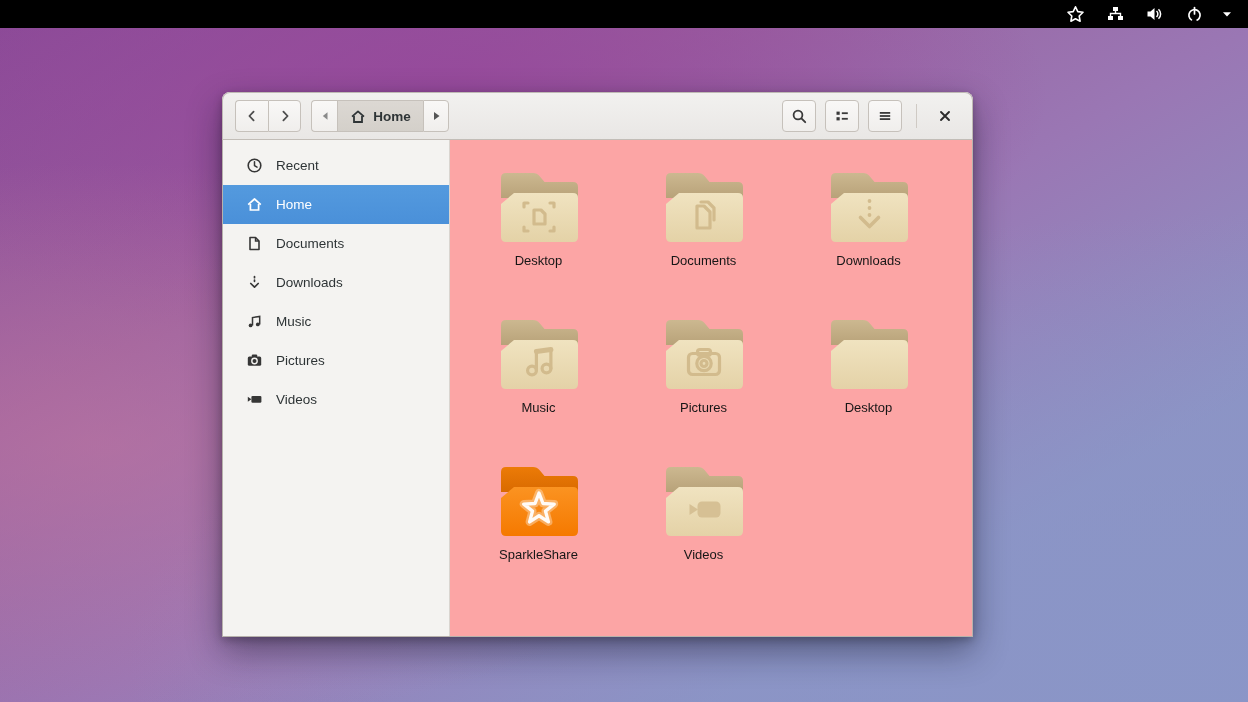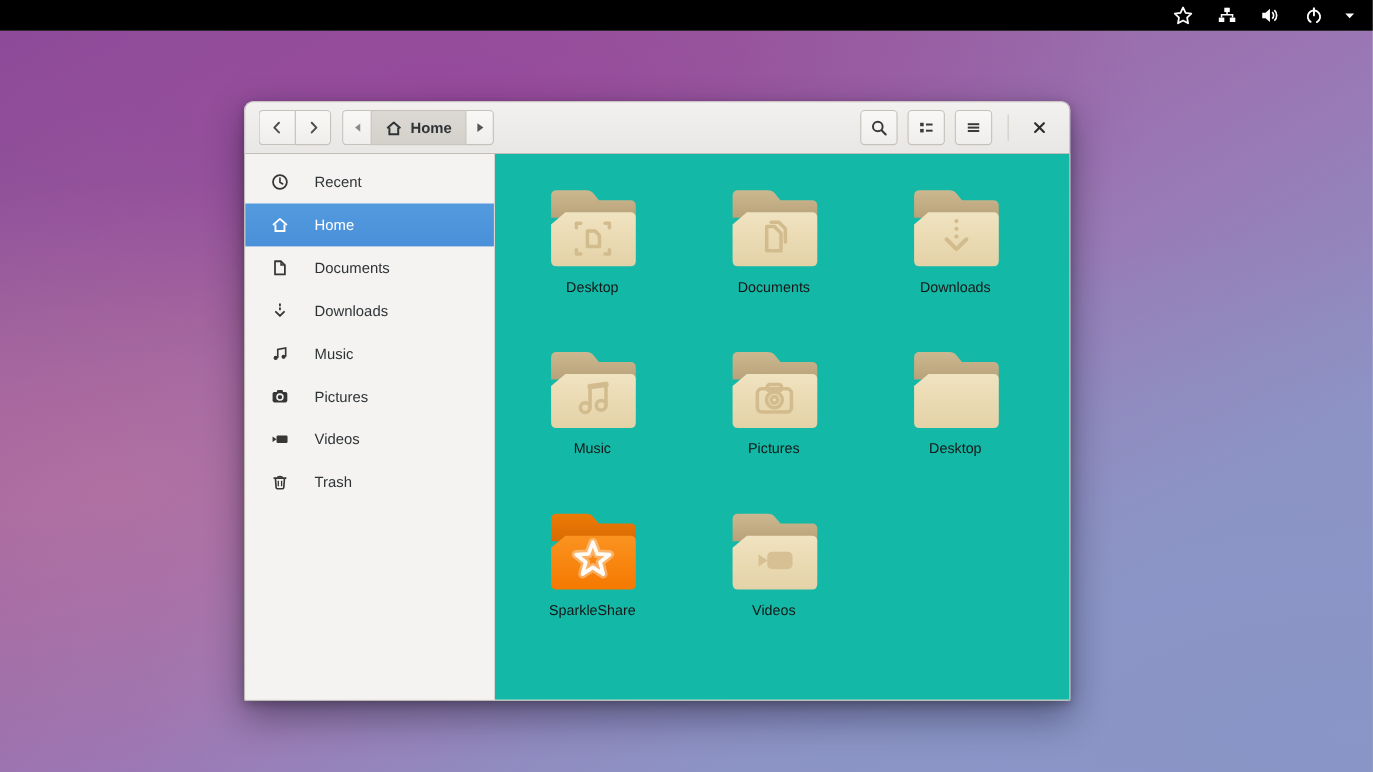--- a/index.html
+++ b/index.html
@@ -61,28 +61,28 @@
   .close-btn { width:30px; height:32px; display:flex; align-items:center; justify-content:center;
     cursor:pointer; }
 
   
   .win-body { flex:1; display:flex; min-height:0; border:1px solid #b7b2ac; border-top:none; }
   .sidebar {
     width:227px; flex:0 0 227px; background:#f4f3f1; border-right:1px solid #d9d5d0;
     padding-top:6px;
   }
   .side-item {
-    height:39px; display:flex; align-items:center; gap:23px; padding-left:23px;
+    height:39px; display:flex; align-items:center; gap:13px; padding-left:23px;
     font-size:13.5px; color:#2e3436; cursor:pointer;
   }
   .side-item .s-icon { width:17px; height:17px; display:flex; align-items:center; justify-content:center; }
   .side-item.selected { background:linear-gradient(#549ade,#4a90d9); color:#fff; }
 
   .main {
-    flex:1; background:#14b8a6; overflow:hidden;
+    flex:1; background:#fca5a5; overflow:hidden;
     padding:24px 0 0 6px;
     display:grid; grid-template-columns:165px 165px 165px;
     grid-auto-rows:min-content; row-gap:43px; align-content:start;
   }
   .file-item { display:flex; flex-direction:column; align-items:center; cursor:pointer; }
   .file-item .f-label { margin-top:5px; font-size:13px; color:#161616; }
 
   
   .fold-back  { fill:url(#gradBack); }
   .fold-front { fill:url(#gradFront); }
@@ -287,31 +287,20 @@
         <div class="side-item">
           <span class="s-icon">
             <svg width="17" height="17" viewBox="0 0 17 17">
                 <path d="M1.8 5.8 L5.4 8.3 L1.8 10.8 Z" fill="#363636"></path>
                 <rect x="5.4" y="4.9" width="10" height="6.8" rx="1.2" fill="#363636"></rect>
               </svg>
           </span>
           <span>Videos</span>
         </div>
 
-        <div class="side-item">
-          <span class="s-icon">
-            <svg width="17" height="17" viewBox="0 0 17 17">
-                <path d="M3.2 4.6 H13.8" stroke="#363636" stroke-width="1.5" stroke-linecap="round"></path>
-                <path d="M6.3 4.4 C6.3 2.9 10.7 2.9 10.7 4.4" fill="none" stroke="#363636" stroke-width="1.4"></path>
-                <path d="M4.4 4.8 L5 13.2 Q5.1 14.3 6.2 14.3 H10.8 Q11.9 14.3 12 13.2 L12.6 4.8" fill="none" stroke="#363636" stroke-width="1.5"></path>
-                <path d="M7 7 V12 M10 7 V12" stroke="#363636" stroke-width="1.2"></path>
-              </svg>
-          </span>
-          <span>Trash</span>
-        </div>
 
       </div>
 
       <div class="main">
 
         <div class="file-item">
           <svg width="90" height="84" viewBox="0 0 90 84">
             <path class="fold-back" d="M7 34 V14 Q7 9 12 9 H39 Q43 9 45.5 12 L50.5 18 H79 Q84 18 84 23 V34 Z"></path>
             <path class="fold-front" d="M12 78 Q7 78 7 73 V40 L20 29 H79 Q84 29 84 34 V73 Q84 78 79 78 Z"></path>
             <g class="emblem">

